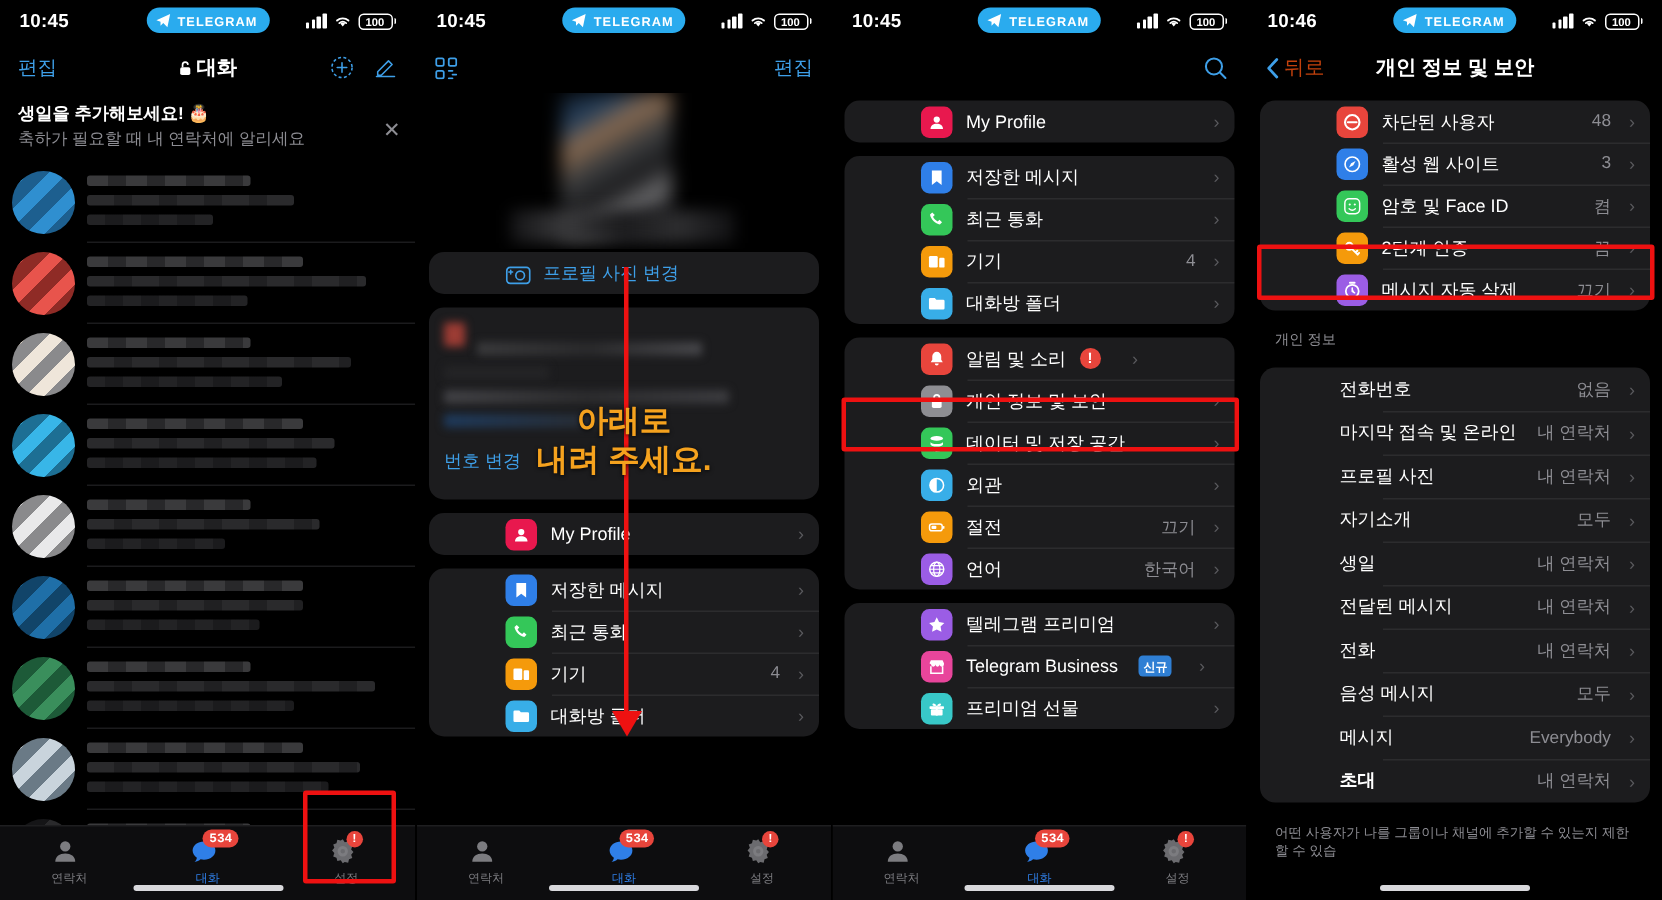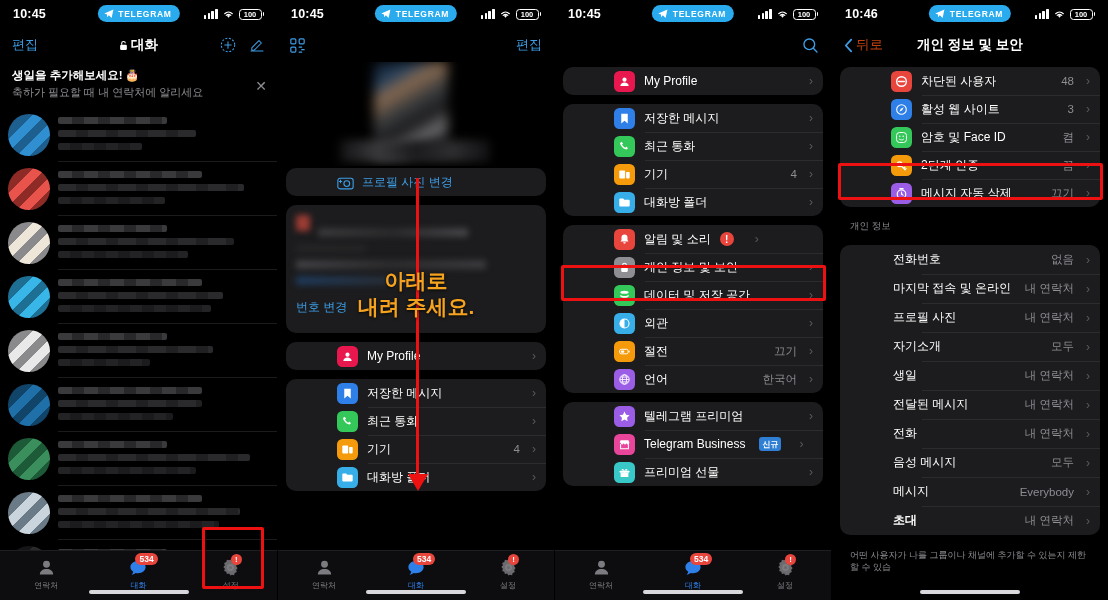--- a/index.html
+++ b/index.html
@@ -129,21 +129,21 @@
 
   
   .tabbar {
     position: absolute; left: 0; right: 0; bottom: 0;
     height: 50px; background: #0d0d0f;
     border-top: 1px solid #1e1e20;
     display: flex; align-items: flex-start; padding-top: 5px;
   }
   .tab { flex:1; display:flex;flex-direction:column;align-items:center;gap:2px; cursor:pointer; position:relative;}
   .tab-label { font-size: 8px; }
-  .tab-ico { position: relative; width: 24px;height:22px;display:flex;align-items:center;justify-content:center;}
+  .tab-ico { position: relative; width: 24px;height:22px;display:flex;align-items:center;justify-content:flex-start;font-family:Liberation Mono, monospace;}
   .tab-badge {
     position:absolute; background:#e8453c;color:#fff;border-radius:8px;
     font-size:8.5px;font-weight:700;padding:1px 4px; top:-3px; left:9px;
   }
   .tab-badge.dot{ padding:0; width:11px;height:11px;border-radius:50%;display:flex;align-items:center;justify-content:center;font-size:8px;left:12px;top:-2px;}
   .home-ind {
     position:absolute; bottom: 6px; left:50%;transform:translateX(-50%);
     width: 100px;height:4px;border-radius:2px;background:#d8d8dc;
   }
 

